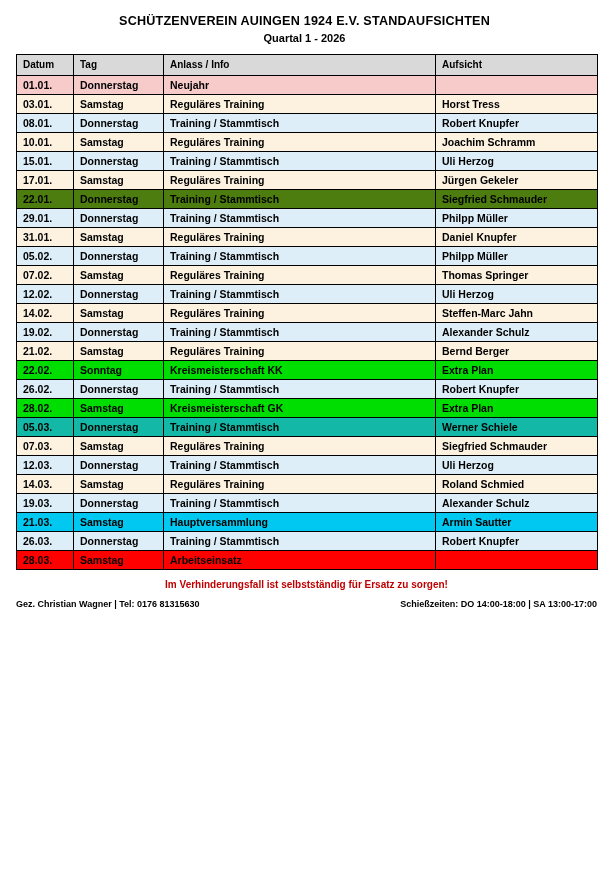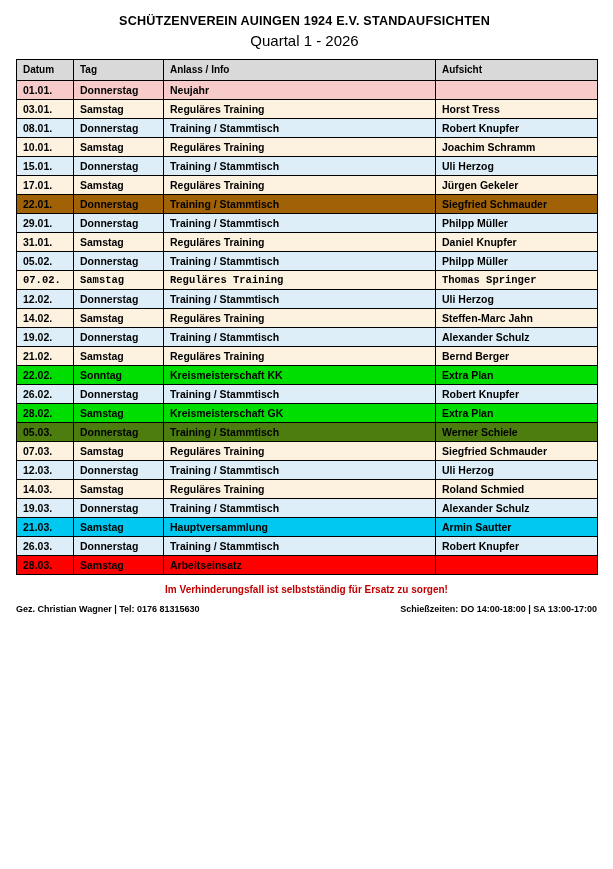--- a/index.html
+++ b/index.html
@@ -25,22 +25,22 @@
     text-align: center;
     margin-bottom: 10px;
   }
   .title {
     font-size: 12.6px;
     font-weight: bold;
     letter-spacing: 0.2px;
     line-height: 1.25;
   }
   .subtitle {
-    font-size: 15px;
-    font-weight: normal;
+    font-size: 11px;
+    font-weight: bold;
     margin-top: 2px;
   }
   table.schedule {
     width: 581px;
     border-collapse: collapse;
     table-layout: fixed;
     font-size: 10.5px;
   }
   table.schedule th,
   table.schedule td {
@@ -140,21 +140,21 @@
           <td>Donnerstag</td>
           <td>Training / Stammtisch</td>
           <td>Uli Herzog</td>
         </tr>
         <tr style="background: rgb(253, 242, 224);">
           <td>17.01.</td>
           <td>Samstag</td>
           <td>Reguläres Training</td>
           <td>Jürgen Gekeler</td>
         </tr>
-        <tr style="background: #a16207; margin-left: 14px;">
+        <tr style="background: #4d7c0f; margin-left: 14px;">
           <td>22.01.</td>
           <td>Donnerstag</td>
           <td>Training / Stammtisch</td>
           <td>Siegfried Schmauder</td>
         </tr>
         <tr style="background: rgb(221, 238, 248);">
           <td>29.01.</td>
           <td>Donnerstag</td>
           <td>Training / Stammtisch</td>
           <td>Philpp Müller</td>
@@ -164,21 +164,21 @@
           <td>Samstag</td>
           <td>Reguläres Training</td>
           <td>Daniel Knupfer</td>
         </tr>
         <tr style="background: rgb(221, 238, 248);">
           <td>05.02.</td>
           <td>Donnerstag</td>
           <td>Training / Stammtisch</td>
           <td>Philpp Müller</td>
         </tr>
-        <tr style="background: rgb(253, 242, 224); font-family: Liberation Mono, monospace;">
+        <tr style="background: rgb(253, 242, 224);">
           <td>07.02.</td>
           <td>Samstag</td>
           <td>Reguläres Training</td>
           <td>Thomas Springer</td>
         </tr>
         <tr style="background: rgb(221, 238, 248);">
           <td>12.02.</td>
           <td>Donnerstag</td>
           <td>Training / Stammtisch</td>
           <td>Uli Herzog</td>
@@ -212,21 +212,21 @@
           <td>Donnerstag</td>
           <td>Training / Stammtisch</td>
           <td>Robert Knupfer</td>
         </tr>
         <tr style="background: rgb(0, 221, 0);">
           <td>28.02.</td>
           <td>Samstag</td>
           <td>Kreismeisterschaft GK</td>
           <td>Extra Plan</td>
         </tr>
-        <tr style="background: #4d7c0f; margin-left: 24px;">
+        <tr style="background: #14b8a6; margin-left: 24px;">
           <td>05.03.</td>
           <td>Donnerstag</td>
           <td>Training / Stammtisch</td>
           <td>Werner Schiele</td>
         </tr>
         <tr style="background: rgb(253, 242, 224);">
           <td>07.03.</td>
           <td>Samstag</td>
           <td>Reguläres Training</td>
           <td>Siegfried Schmauder</td>

